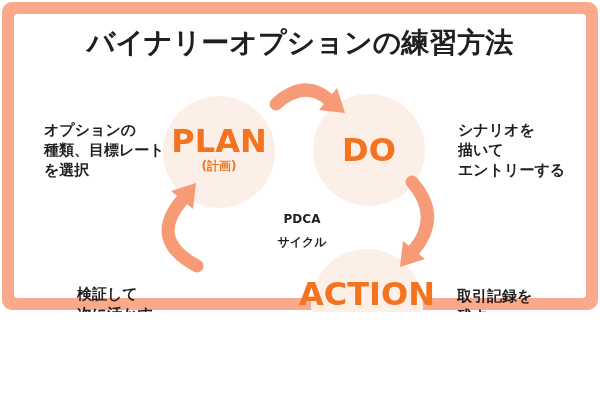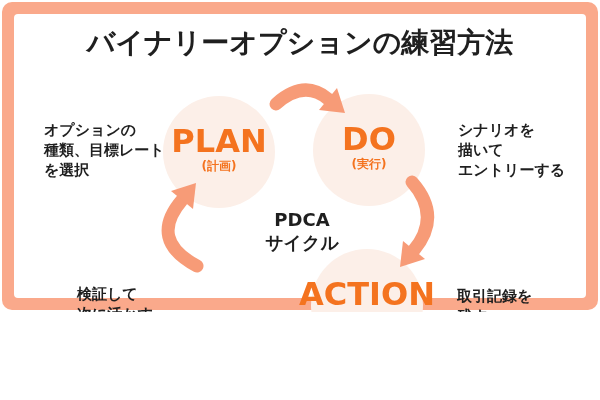--- a/index.html
+++ b/index.html
@@ -11,21 +11,21 @@
          font-size:28px;font-weight:800;color:#1F1F1F;letter-spacing:0px;}
   .circle{position:absolute;width:112px;height:112px;border-radius:50%;background:#FCEFE8;
           display:flex;flex-direction:column;align-items:center;justify-content:center;}
   .circle .main{font-size:32px;font-weight:800;color:#F4731F;line-height:28px;}
   .circle .sub{font-size:12px;font-weight:800;color:#F4731F;line-height:22px;}
   .c-plan{left:163px;top:96px;}
   .c-do{left:313px;top:94px;}
   .c-action{left:166px;top:247px;}
   .c-check{left:311px;top:249px;}
   .center-label{position:absolute;left:242px;top:208px;width:120px;text-align:center;
-                font-size:18px;font-weight:800;color:#1F1F1F;line-height:23px;white-space:pre-line;}
+                font-size:12px;font-weight:800;color:#1F1F1F;line-height:23px;white-space:pre-line;}
   .note{position:absolute;font-size:15px;font-weight:700;color:#1F1F1F;line-height:20px;white-space:pre-line;}
   .n-plan{left:32px;top:120px;margin-left:12px;}
   .n-do{left:458px;top:120px;}
   .n-check{left:457px;top:286px;}
   .n-action{left:77px;top:284px;}
   .arrows{position:absolute;left:0;top:0;width:600px;height:400px;pointer-events:none;}
 </style>
 </head>
 <body>
 
@@ -35,21 +35,20 @@
   </div>
 
   <div class="title">バイナリーオプションの練習方法</div>
 
   <div class="circle c-plan">
     <div class="main">PLAN</div>
     <div class="sub">(計画)</div>
   </div>
   <div class="circle c-do">
     <div class="main">DO</div>
-    <div class="sub">(実行)</div>
   </div>
   <div class="circle c-check">
     <div class="main">ACTION</div>
     <div class="sub">(評価)</div>
   </div>
 
   <div class="center-label">PDCA
 サイクル</div>
 
   <div class="note n-plan">オプションの

